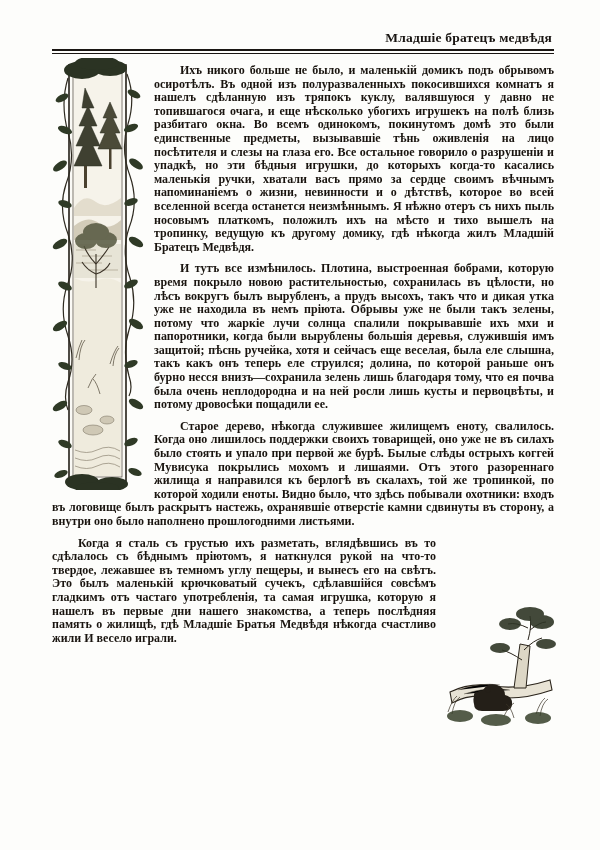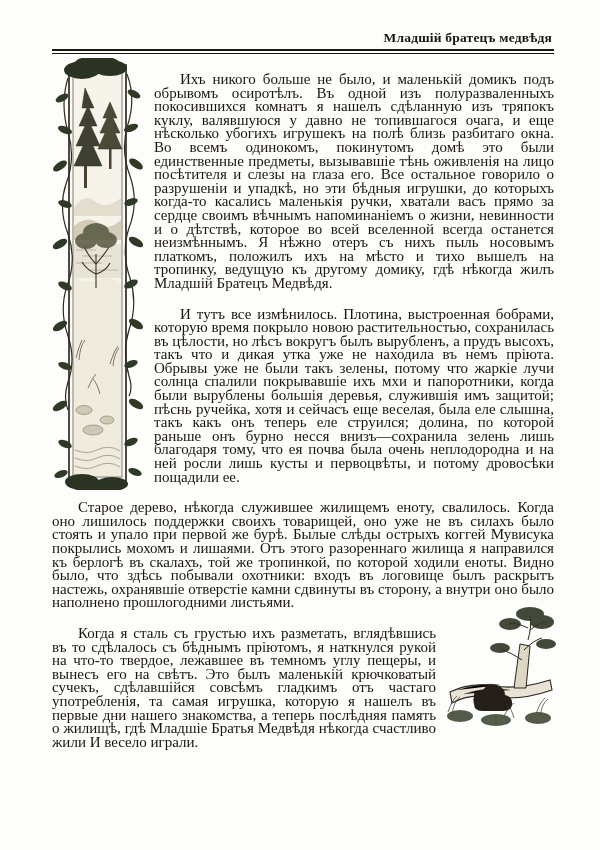--- a/index.html
+++ b/index.html
@@ -48,27 +48,28 @@
   }
 
   
   .body-col {
     position: absolute;
     left: 52px;
     top: 56px;
     width: 502px;
   }
   .para {
-    font-size: 15px;
+    font-size: 12px;
     line-height: 13.6px;
     text-align: justify;
     text-justify: inter-word;
     color: #19140f;
-    margin: 17px 0 1px 0;
+    margin: 8px 0 1px 0;
     hyphens: manual;
+    font-weight: bold;
   }
   .para.indent { text-indent: 26px; }
 
   
   .ornament-float {
     float: left;
     width: 92px;
     height: 430px;
     margin: 2px 10px 2px 0;
     shape-outside: margin-box;
@@ -102,21 +103,21 @@
   }
 
   svg { display: block; }
 </style>
 </head>
 <body>
 
 <div class="page">
 
   <div class="header">
-    <div class="header-title">Младшій братецъ медвѣдя</div>
+    <div class="header-title">Младшіе братецъ медвѣдя</div>
     <div class="header-rule"></div>
   </div>
 
   <div class="ornament">
     <svg width="100" height="432" viewBox="0 0 100 432" xmlns="http://www.w3.org/2000/svg">
 
       <rect x="17" y="7" width="57" height="416" fill="#fbfaf6" stroke="#241e17" stroke-width="1.6"></rect>
       <rect x="21" y="11" width="49" height="408" fill="none" stroke="#4a4135" stroke-width="0.7"></rect>
 
       <rect x="22" y="12" width="47" height="406" fill="#f6f3ea"></rect>

